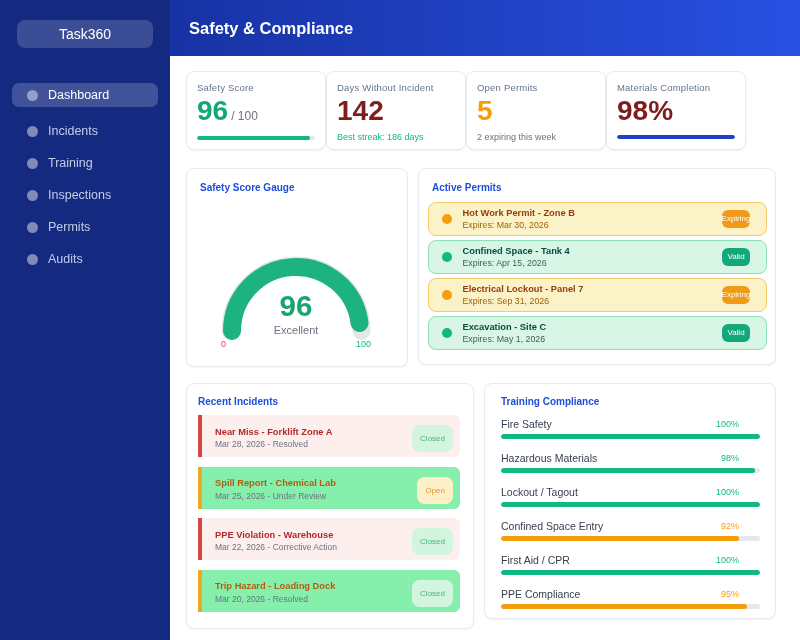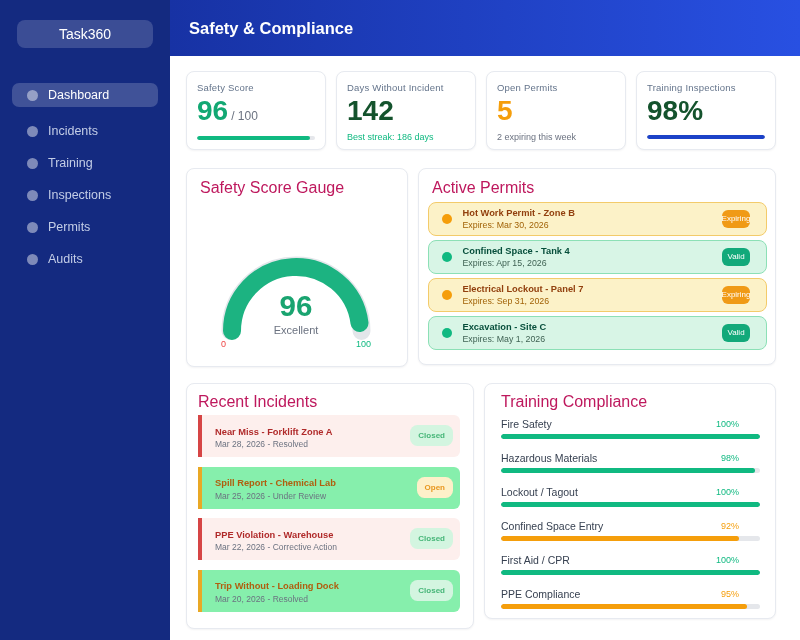--- a/index.html
+++ b/index.html
@@ -8,35 +8,35 @@
 .sidebar{width:170px;background:#142a80;flex-shrink:0}
 .logo{margin:20px 17px 0 17px;height:28px;background:rgba(255,255,255,.17);border-radius:8px;color:#fff;font-weight:normal;font-size:14px;display:flex;align-items:center;justify-content:center}
 nav{margin:35px 12px 0 12px}
 .ni{display:flex;align-items:center;height:24px;padding-left:15px;border-radius:7px;margin-bottom:8px;color:#c3cde6;font-size:12.5px}
 .ni .dot{width:11px;height:11px;border-radius:50%;background:rgba(255,255,255,.45);margin-right:10px}
 .ni.active{background:rgba(255,255,255,.19);color:#fff;margin-bottom:12px}
 .main{flex:1}
 .header{height:56px;background:linear-gradient(90deg,#1732a4,#2850e2);color:#fff;display:flex;align-items:center;padding-left:19px;font-size:16.5px;font-weight:bold}
 .content{padding:15px 24px 0 16px}
 .card{background:#fff;border:1px solid #e7eaf0;border-radius:8px;box-shadow:0 1px 2px rgba(16,24,40,.05)}
-.stats{display:flex;gap:10px}
+.stats{display:flex;}
 .stat{width:140px;height:79px;padding:10px 10px}
 .slabel{font-size:9.5px;color:#64748b;white-space:nowrap;line-height:12px;letter-spacing:0.2px}
 .snum{font-size:28px;font-weight:bold;line-height:31px}
 .green{color:#10b981}
-.blue{color:#14532d}
+.blue{color:#7f1d1d}
 .amber{color:#f59e0b}
 .tl .green,.tl .amber{font-size:9px}
 .sub{font-size:9px;color:#6b7280;margin-top:4.5px;line-height:12px}
 .subg{font-size:9px;color:#10b981;margin-top:4.5px;line-height:12px}
 .bar{height:4px;border-radius:2px;background:#e5e7eb;margin-top:10px;overflow:hidden}
 .bar>div{height:100%;border-radius:2px}
 .row2{display:flex;gap:10px;margin-top:18px;align-items:flex-start}
 .gaugecard{width:222px;height:199px;padding:11.2px 12px}
-.ctitle{font-size:16px;font-weight:normal;color:#be185d;line-height:15px}
+.ctitle{font-size:10px;font-weight:bold;color:#1d4ed8;line-height:15px}
 .permits{flex:1;padding:11.2px 8px 0 9px;height:197px}
 .pitem{display:flex;align-items:center;height:34px;border-radius:8px;margin-bottom:4px;border:1px solid;padding:0 16px 0 13px}
 .pitem.warn{background:#fcf2c8;border-color:#f3cb6a}
 .pitem.ok{background:#d8f5e6;border-color:#8ce0b6}
 .pdot{width:10px;height:10px;border-radius:50%;margin-right:10.5px;flex-shrink:0}
 .pitem.warn .pdot{background:#f59e0b}
 .pitem.ok .pdot{background:#10b981}
 .ptxt{flex:1}
 .ptitle{font-size:9.3px;font-weight:bold;line-height:12px}
 .pitem.warn .ptitle{color:#92400e}
@@ -52,21 +52,21 @@
 .iitem{position:relative;height:42px;border-radius:0 6px 6px 0;margin-bottom:9.5px;padding:10.5px 14px 0 17px;overflow:hidden}
 .iitem .lb{position:absolute;left:0;top:0;bottom:0;width:4px}
 .iitem.red{background:#fdefed}
 .iitem.red .lb{background:#d64545}
 .iitem.yel{background:#86efac}
 .iitem.yel .lb{background:#e9a825}
 .ititle{font-size:9.3px;font-weight:bold;line-height:13px}
 .iitem.red .ititle{color:#b02a2a}
 .iitem.yel .ititle{color:#b05e0e}
 .idate{font-size:8.5px;color:#6b7280;margin-top:0.3px;line-height:11px}
-.ibadge{position:absolute;right:7px;top:10px;height:21px;padding:0 8px;border-radius:7.5px;font-size:8px;font-weight:bold;display:flex;align-items:center}
+.ibadge{position:absolute;right:7px;top:10px;height:27px;padding:0 8px;border-radius:7.5px;font-size:8px;font-weight:normal;display:flex;align-items:center}
 .ibadge.closed{background:#d3f5e0;color:#46b678}
 .ibadge.open{background:#fdf0c9;color:#e8961e}
 .training{width:292px;height:236px;padding:10.3px 15px 0 16px}
 .trow{margin-top:13px}
 .tl{display:flex;justify-content:space-between;font-size:10.5px;line-height:13px;padding-right:21px}
 .tl .lab{color:#374151}
 .tbar{height:5px;border-radius:3px;background:#e5e7eb;margin-top:3px;overflow:hidden}
 .tbar>div{height:100%;border-radius:3px}
 .gwrap{text-align:center;margin-top:54.3px;line-height:0;position:relative;left:-1.5px}
 </style>
@@ -98,21 +98,21 @@
         <div class="slabel">Days Without Incident</div>
         <div class="snum blue" style="margin-top:1px">142</div>
         <div class="subg">Best streak: 186 days</div>
       </div>
       <div class="card stat">
         <div class="slabel">Open Permits</div>
         <div class="snum amber" style="margin-top:1px">5</div>
         <div class="sub">2 expiring this week</div>
       </div>
       <div class="card stat">
-        <div class="slabel">Training Inspections</div>
+        <div class="slabel">Materials Completion</div>
         <div class="snum blue" style="margin-top:1px">98%</div>
         <div class="bar" style="margin-top:9px">
             <div style="width:100%;background:#1c42c8"></div>
           </div>
       </div>
     </div>
     <div class="row2">
       <div class="card gaugecard">
         <div class="ctitle" style="margin-left:1px">Safety Score Gauge</div>
         <div class="gwrap">
@@ -178,21 +178,21 @@
             <span class="ibadge open">Open</span>
           </div>
         <div class="iitem red">
             <span class="lb"></span>
             <div class="ititle">PPE Violation - Warehouse</div>
             <div class="idate">Mar 22, 2026 - Corrective Action</div>
             <span class="ibadge closed">Closed</span>
           </div>
         <div class="iitem yel">
             <span class="lb"></span>
-            <div class="ititle">Trip Without - Loading Dock</div>
+            <div class="ititle">Trip Hazard - Loading Dock</div>
             <div class="idate">Mar 20, 2026 - Resolved</div>
             <span class="ibadge closed">Closed</span>
           </div>
       </div>
       <div class="card training">
         <div class="ctitle">Training Compliance</div>
         <div class="trow" style="margin-top:9px">
             <div class="tl">
               <span class="lab">Fire Safety</span>
               <span class="green">100%</span>

